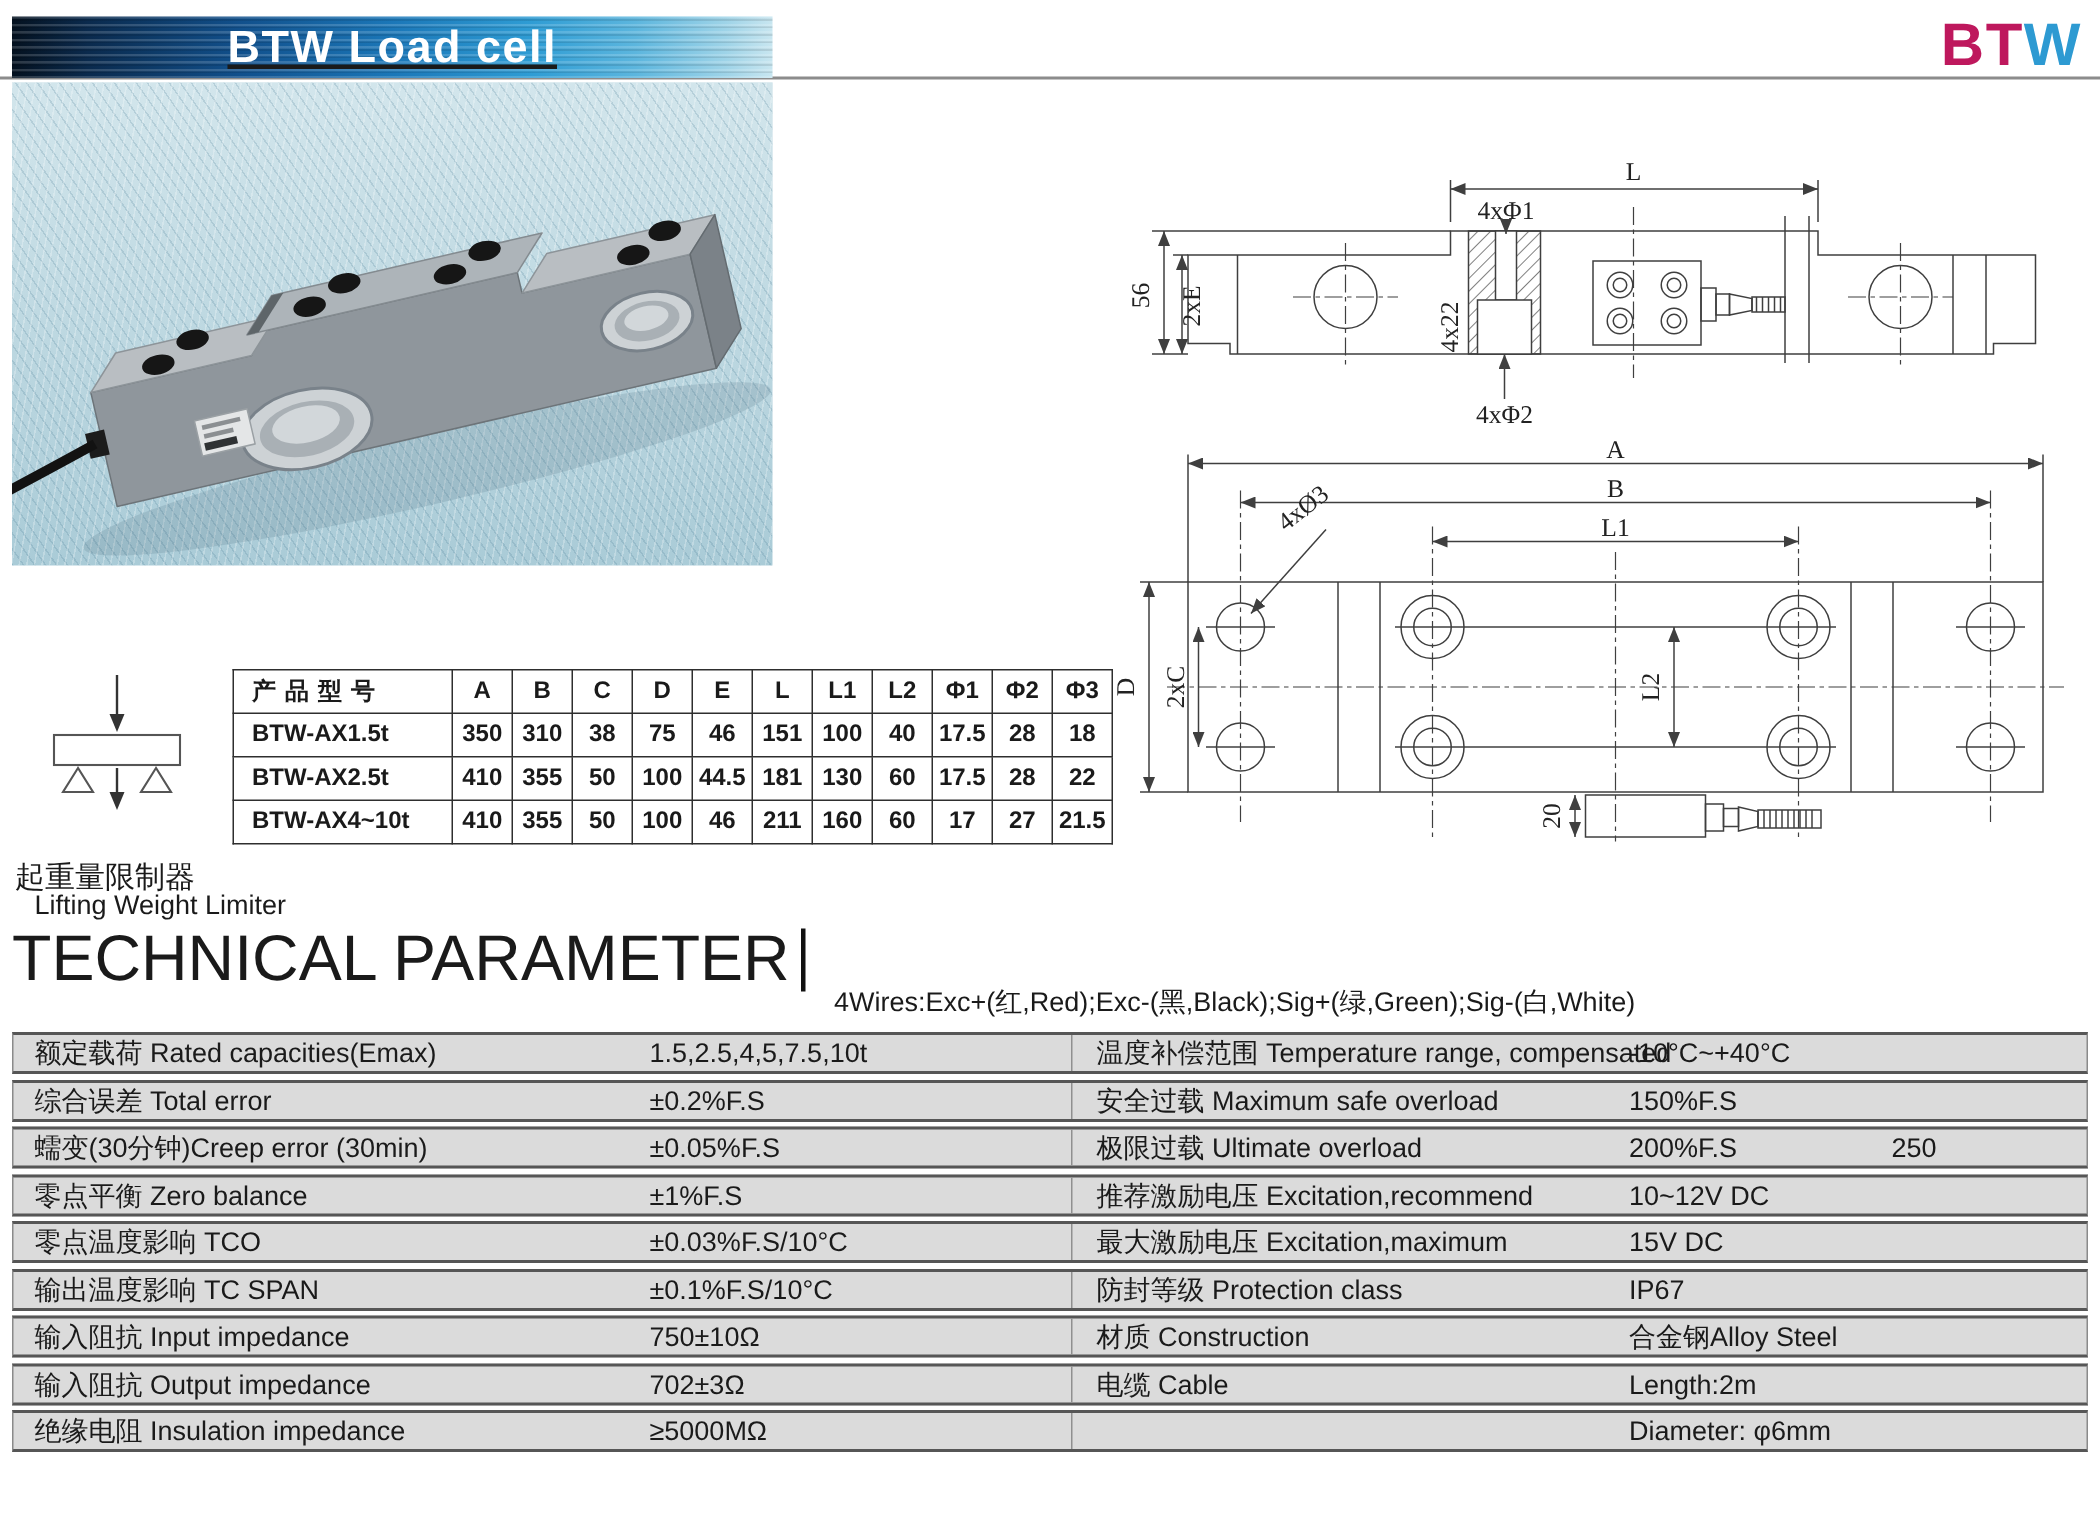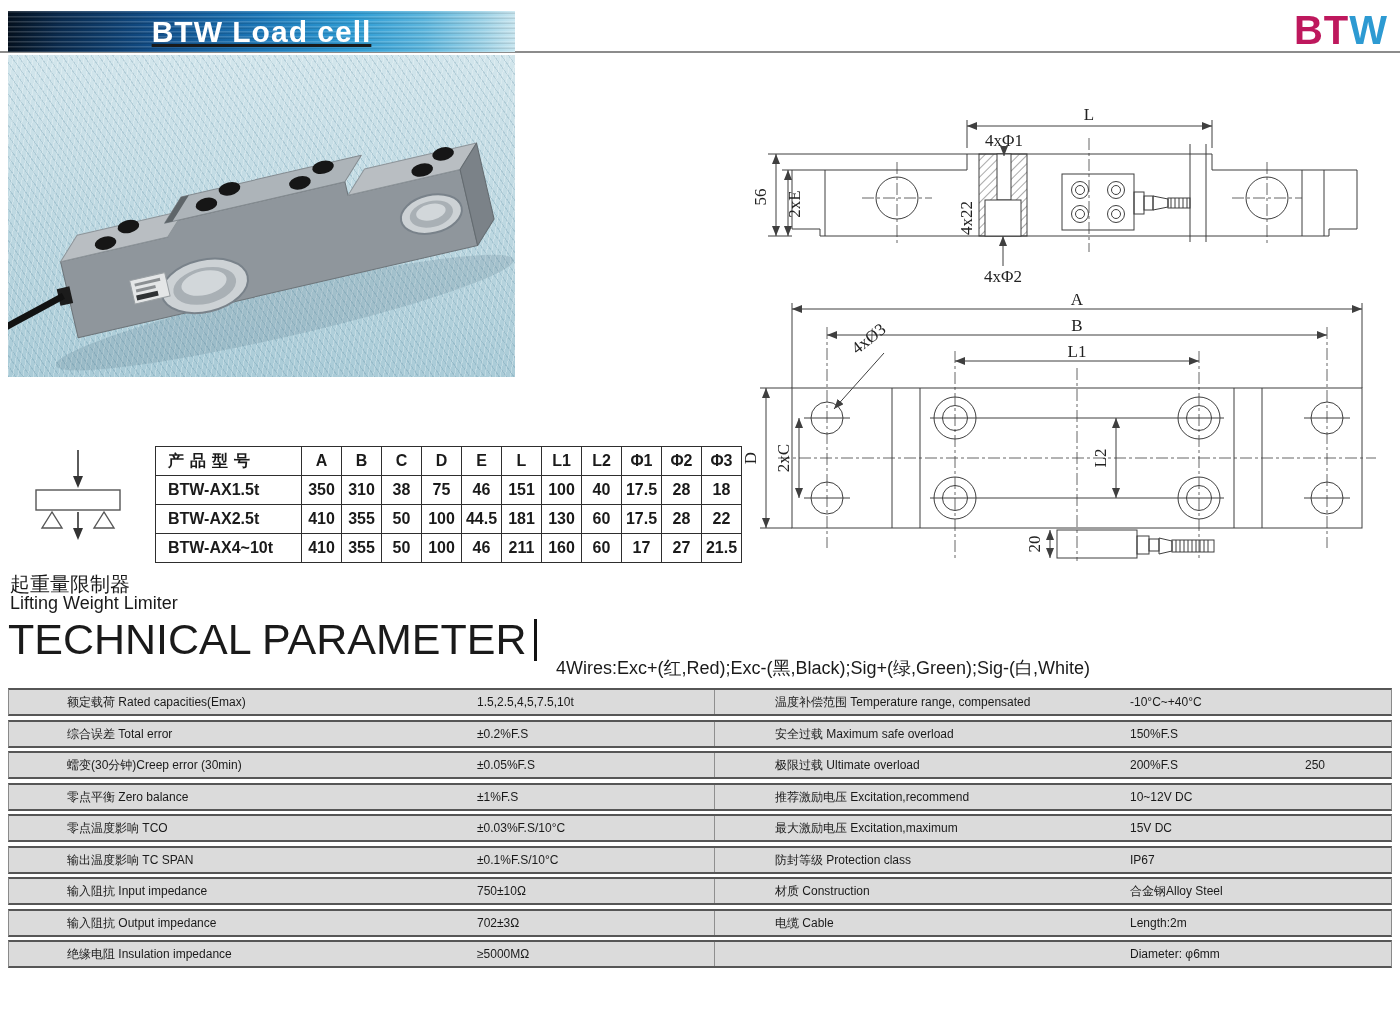--- a/index.html
+++ b/index.html
@@ -39,32 +39,32 @@
   
   .dimtable{position:absolute;left:155px;top:446px;border-collapse:collapse;background:#fff;}
   .dimtable th,.dimtable td{border:1.6px solid #2e2e2e;font-size:16px;font-weight:bold;
       text-align:center;height:28px;padding:0 3px;white-space:nowrap;}
   .dimtable .model{width:130px;text-align:left;padding-left:12px;}
   .dimtable th.model{letter-spacing:6px;}
   .dimtable .n{min-width:33px;}
 
   
   .sub-cn{position:absolute;left:10px;top:571px;font-size:20px;}
-  .sub-en{position:absolute;left:10px;top:593px;font-size:18px;}
+  .sub-en{position:absolute;left:23px;top:593px;font-size:18px;}
   .heading-row{position:absolute;left:8px;top:618px;display:flex;align-items:flex-end;}
   .heading{font-size:43px;line-height:1;letter-spacing:0;}
   .hbar{width:3px;height:42px;background:#111;margin-left:8px;}
   .wires{position:absolute;left:556px;top:656px;font-size:18px;white-space:nowrap;}
 
   
   .ptable{position:absolute;left:8px;top:688px;width:1384px;}
   .prow{box-sizing:border-box;position:relative;height:28px;margin-bottom:3.5px;background:#dbdbdb;
         border-top:2px solid #565656;border-bottom:2px solid #565656;
         border-left:1px solid #8a8a8a;border-right:1px solid #8a8a8a;}
-  .prow span{position:absolute;top:0;line-height:24px;font-size:12px;white-space:nowrap;margin-left:44px;}
+  .prow span{position:absolute;top:0;line-height:24px;font-size:18px;white-space:nowrap;}
   .pll{left:14px;}
   .plv{left:424px;}
   .prl{left:722px;}
   .prv{left:1077px;}
   .prx{left:1252px;}
   .pdiv{position:absolute;left:705px;top:0;bottom:0;width:1px;background:#8f8f8f;}
 </style>
 </head>
 <body>
 

